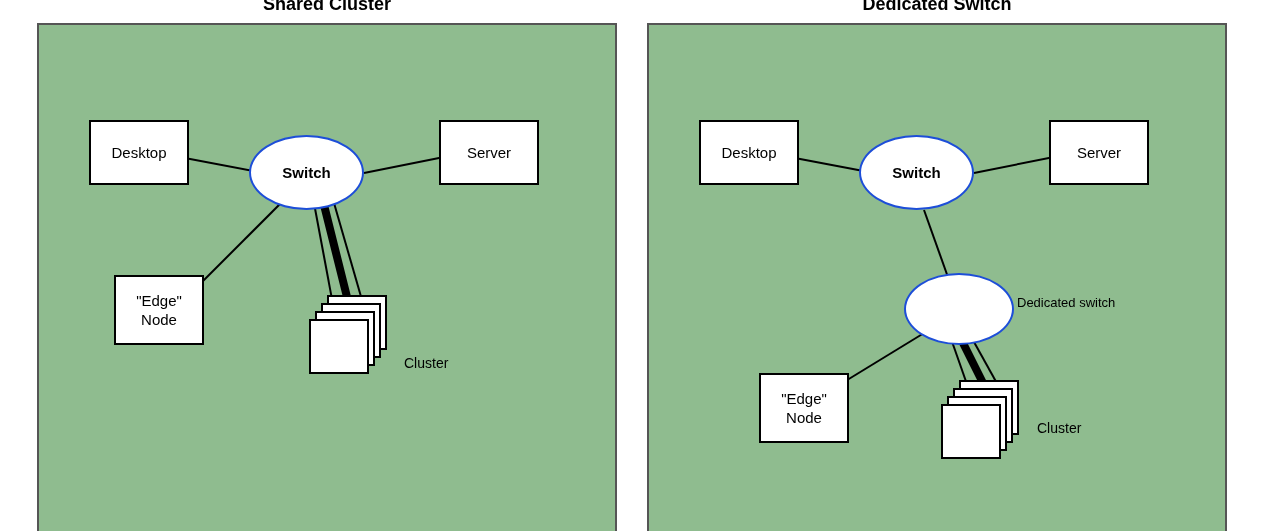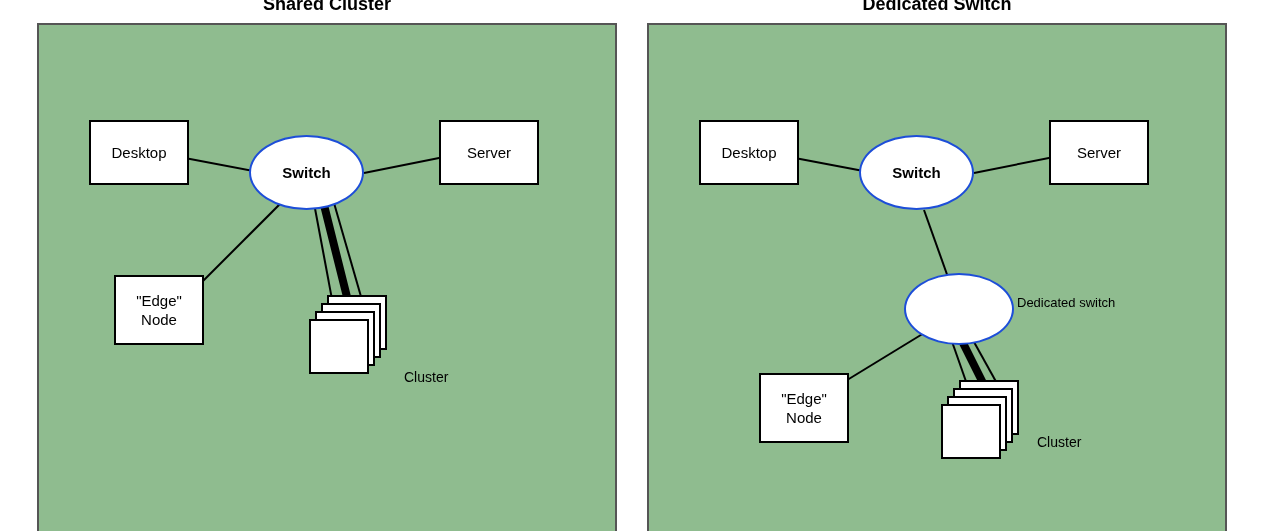--- a/index.html
+++ b/index.html
@@ -76,21 +76,20 @@
     .cluster-square {
       position: absolute;
       background: white;
       border: 2px solid black;
       width: 60px;
       height: 55px;
     }
     .cluster-label {
       position: absolute;
       font-size: 14px;
-      margin-top: 14px;
     }
     .dedicated-switch-label {
       position: absolute;
       font-size: 13px;
     }
   </style>
 </head>
 <body>
 
 <div class="diagrams-container">

